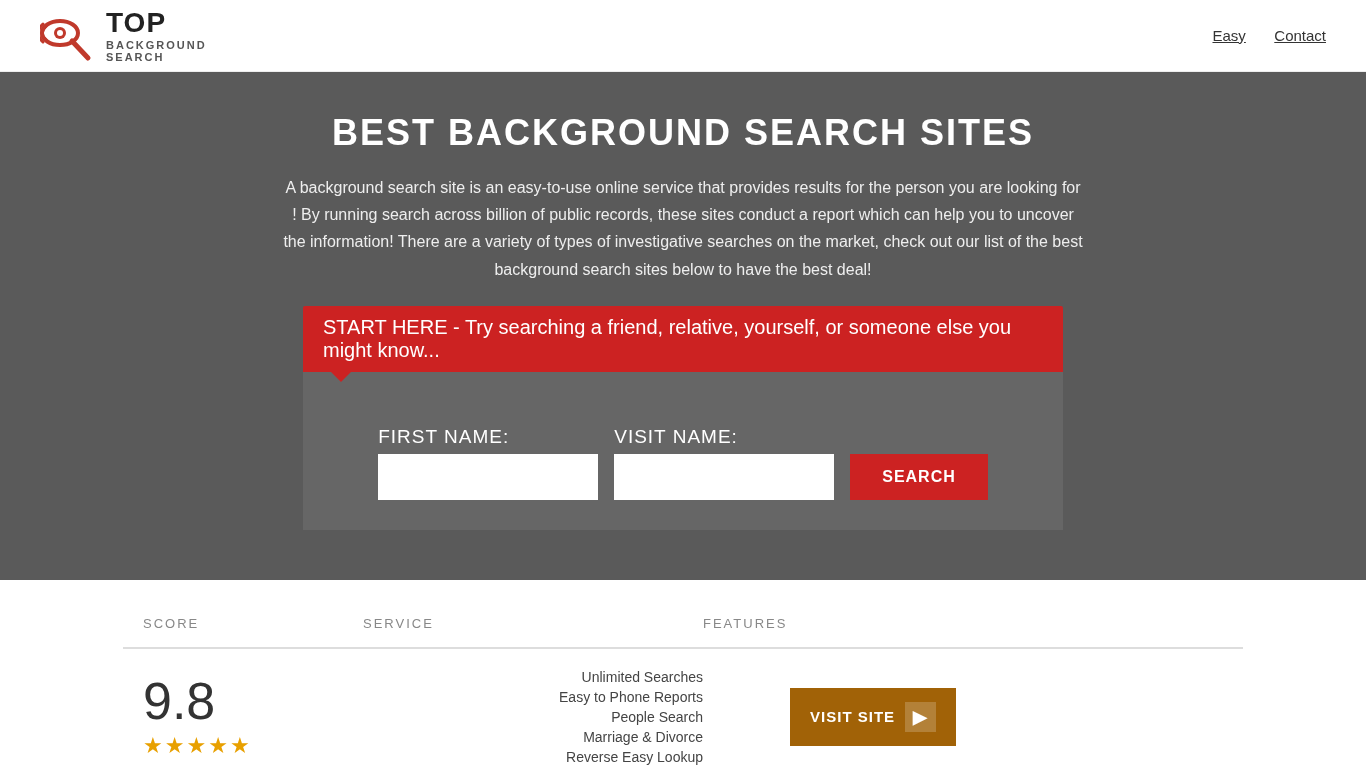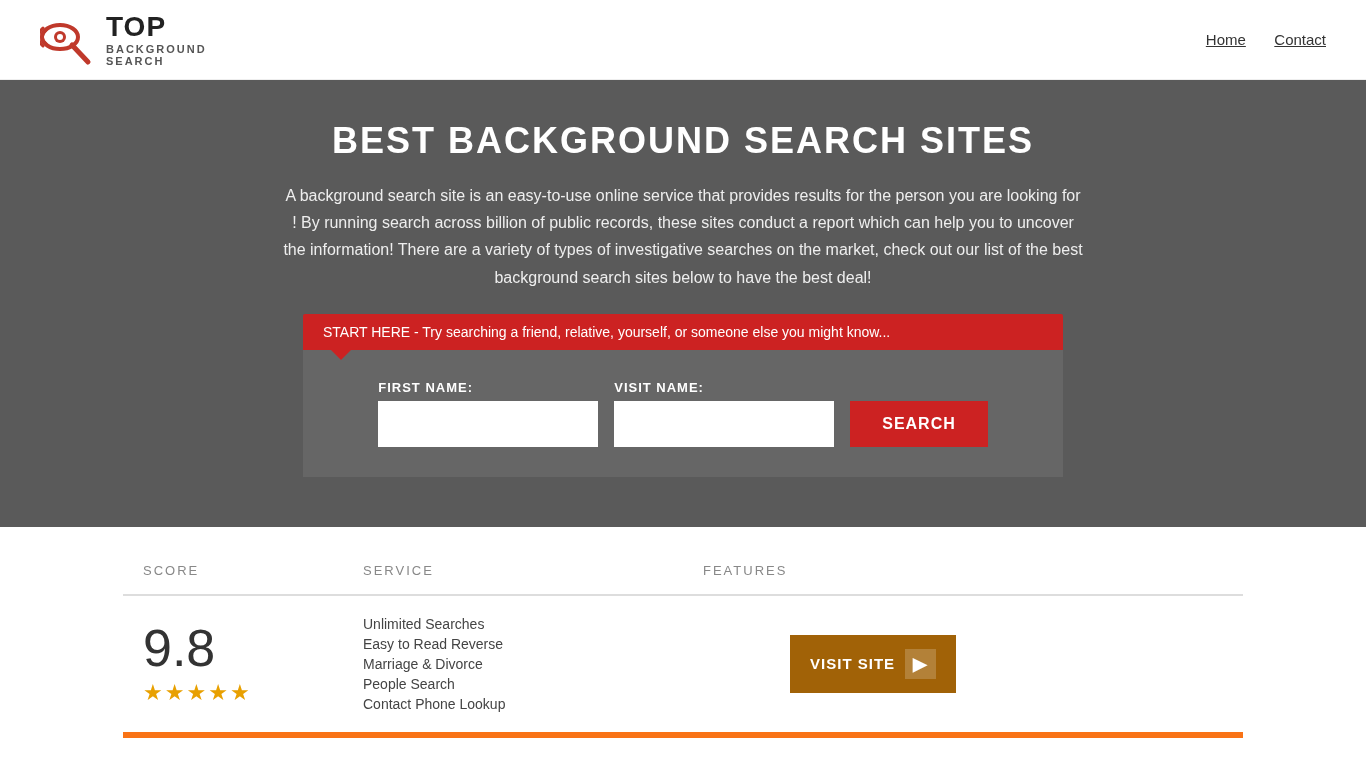--- a/index.html
+++ b/index.html
@@ -6,21 +6,21 @@
     body { font-family: Arial, sans-serif; background: #fff; color: #333; }
 
     
     .header {
       display: flex;
       align-items: center;
       justify-content: space-between;
       padding: 10px 40px;
       background: #fff;
       border-bottom: 1px solid #eee;
-      height: 80px;
+      height: 72px;
     }
     .logo-area {
       display: flex;
       align-items: center;
     }
     .logo-icon {
       width: 60px;
       height: 55px;
       margin-right: 6px;
     }
@@ -68,21 +68,21 @@
       font-size: 16px;
       line-height: 1.7;
       color: #eee;
     }
     .callout-bar {
       background: #cc2222;
       color: #fff;
       padding: 10px 20px;
       max-width: 760px;
       margin: 0 auto 0;
-      font-size: 14px;
+      font-size: 20px;
       border-radius: 2px 2px 0 0;
       text-align: left;
       position: relative;
     }
     .callout-bar::after {
       content: '';
       display: block;
       position: absolute;
       bottom: -10px;
       left: 28px;
@@ -103,25 +103,26 @@
       align-items: flex-end;
       justify-content: center;
       gap: 16px;
     }
     .form-group {
       display: flex;
       flex-direction: column;
       align-items: flex-start;
     }
     .form-group label {
-      font-size: 13px;
-      font-weight: 700;
+      font-size: 19px;
+      font-weight: 400;
       color: #fff;
       margin-bottom: 6px;
       letter-spacing: 1px;
+      margin-top: 24px;
     }
     .form-group input {
       width: 220px;
       height: 46px;
       border: none;
       padding: 0 12px;
       font-size: 15px;
       background: #fff;
     }
     .search-btn {
@@ -192,20 +193,21 @@
     }
     .service-logo {
       display: flex;
       align-items: center;
       justify-content: center;
     }
     .features-cell {
       display: flex;
       flex-direction: column;
       gap: 4px;
+      align-items: flex-end;
     }
     .features-cell span {
       font-size: 14px;
       color: #444;
     }
     .visit-btn {
       display: flex;
       align-items: center;
       justify-content: center;
       background: #a16207;
@@ -241,21 +243,21 @@
 
       <path d="M6 18 Q-2 25 6 32" fill="none" stroke="#c0392b" stroke-width="3.5" stroke-linecap="round"></path>
       <path d="M3 16 Q-6 25 3 34" fill="none" stroke="#c0392b" stroke-width="3" stroke-linecap="round"></path>
     </svg>
     <div class="logo-text">
       <span class="logo-top">TOP</span>
       <span class="logo-sub">BACKGROUND<br>SEARCH</span>
     </div>
   </div>
   <nav>
-    <a href="#">Home</a>
+    <a href="#">Easy</a>
     <a href="#">Contact</a>
   </nav>
 </header>
 
 <section class="hero">
   <h1>BEST BACKGROUND SEARCH SITES</h1>
   <p>A background search site is an easy-to-use online service that provides results  for the person you are looking for ! By  running  search across billion of public records, these sites conduct  a report which can help you to uncover the information! There are a variety of types of investigative searches on the market, check out our  list of the best background search sites below to have the best deal!</p>
 
   <div style="max-width:760px; margin:0 auto;">
     <div class="callout-bar">
@@ -293,24 +295,24 @@
         <span class="star">★</span>
         <span class="star">★</span>
         <span class="star">★</span>
         <span class="star-half">★</span>
       </div>
     </div>
 
 
     <div class="features-cell">
       <span>Unlimited Searches</span>
-      <span>Easy to Read Reverse</span>
+      <span>Easy to Phone Reports</span>
+      <span>People Search</span>
       <span>Marriage &amp; Divorce</span>
-      <span>People Search</span>
-      <span>Contact Phone Lookup</span>
+      <span>Reverse Easy Lookup</span>
     </div>
 
     <div style="display:flex;justify-content:center;">
       <button class="visit-btn">
         <span>VISIT SITE</span>
         <span class="arrow-icon">▶</span>
       </button>
     </div>
   </div>
 

